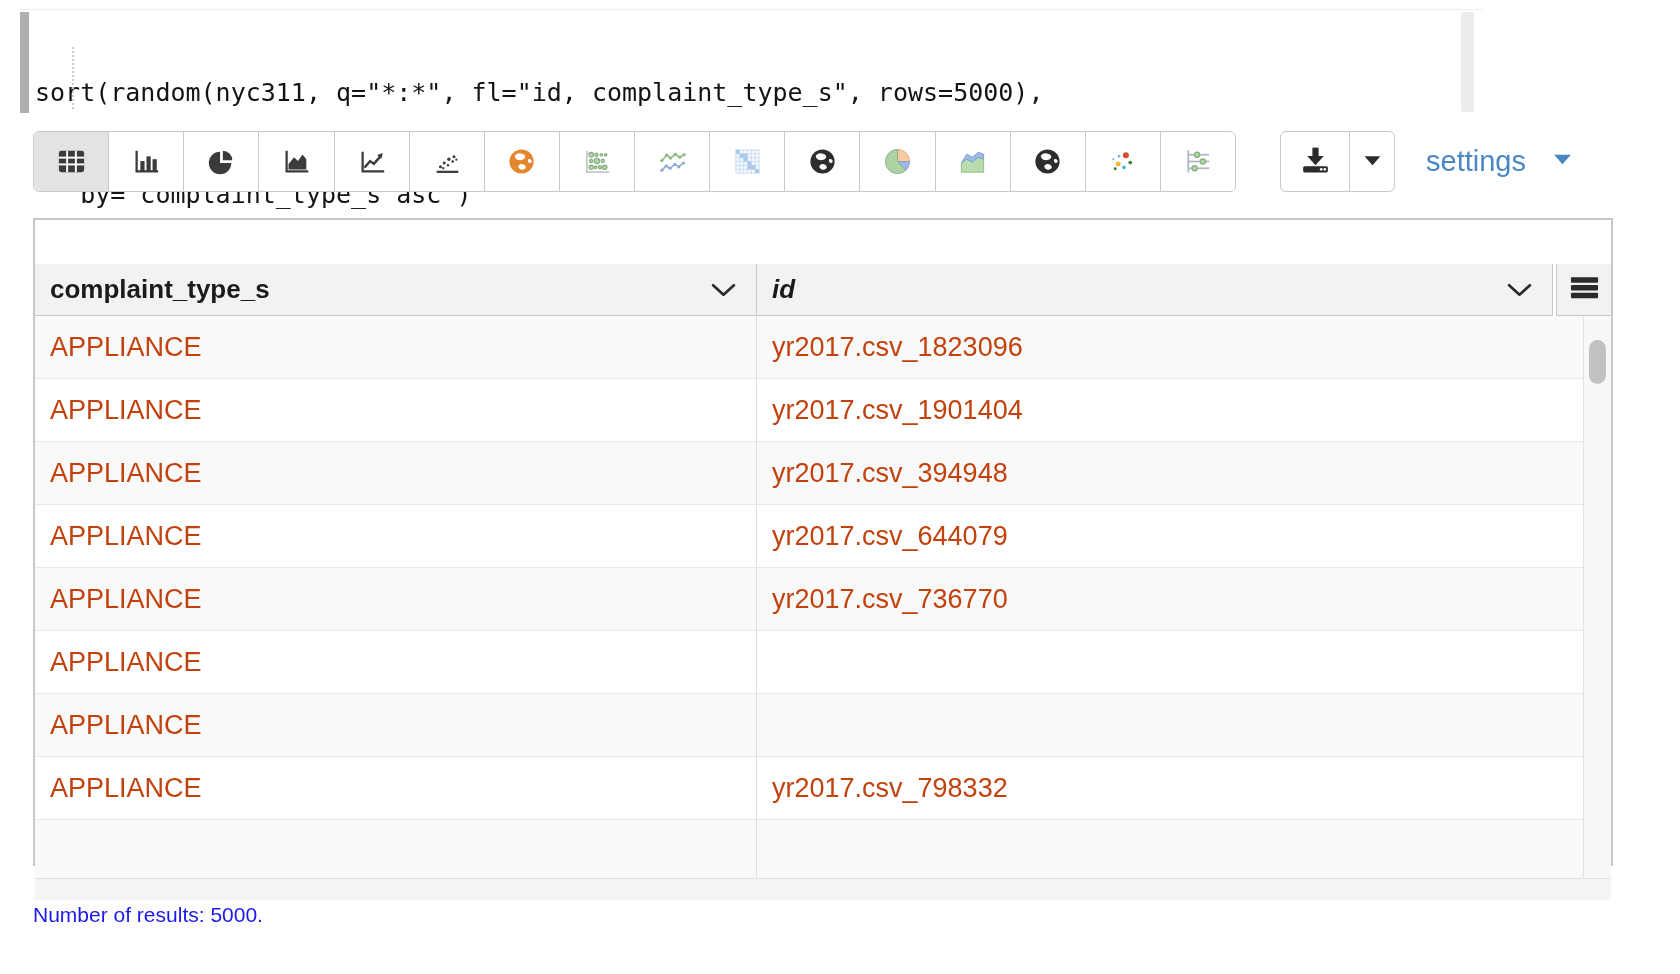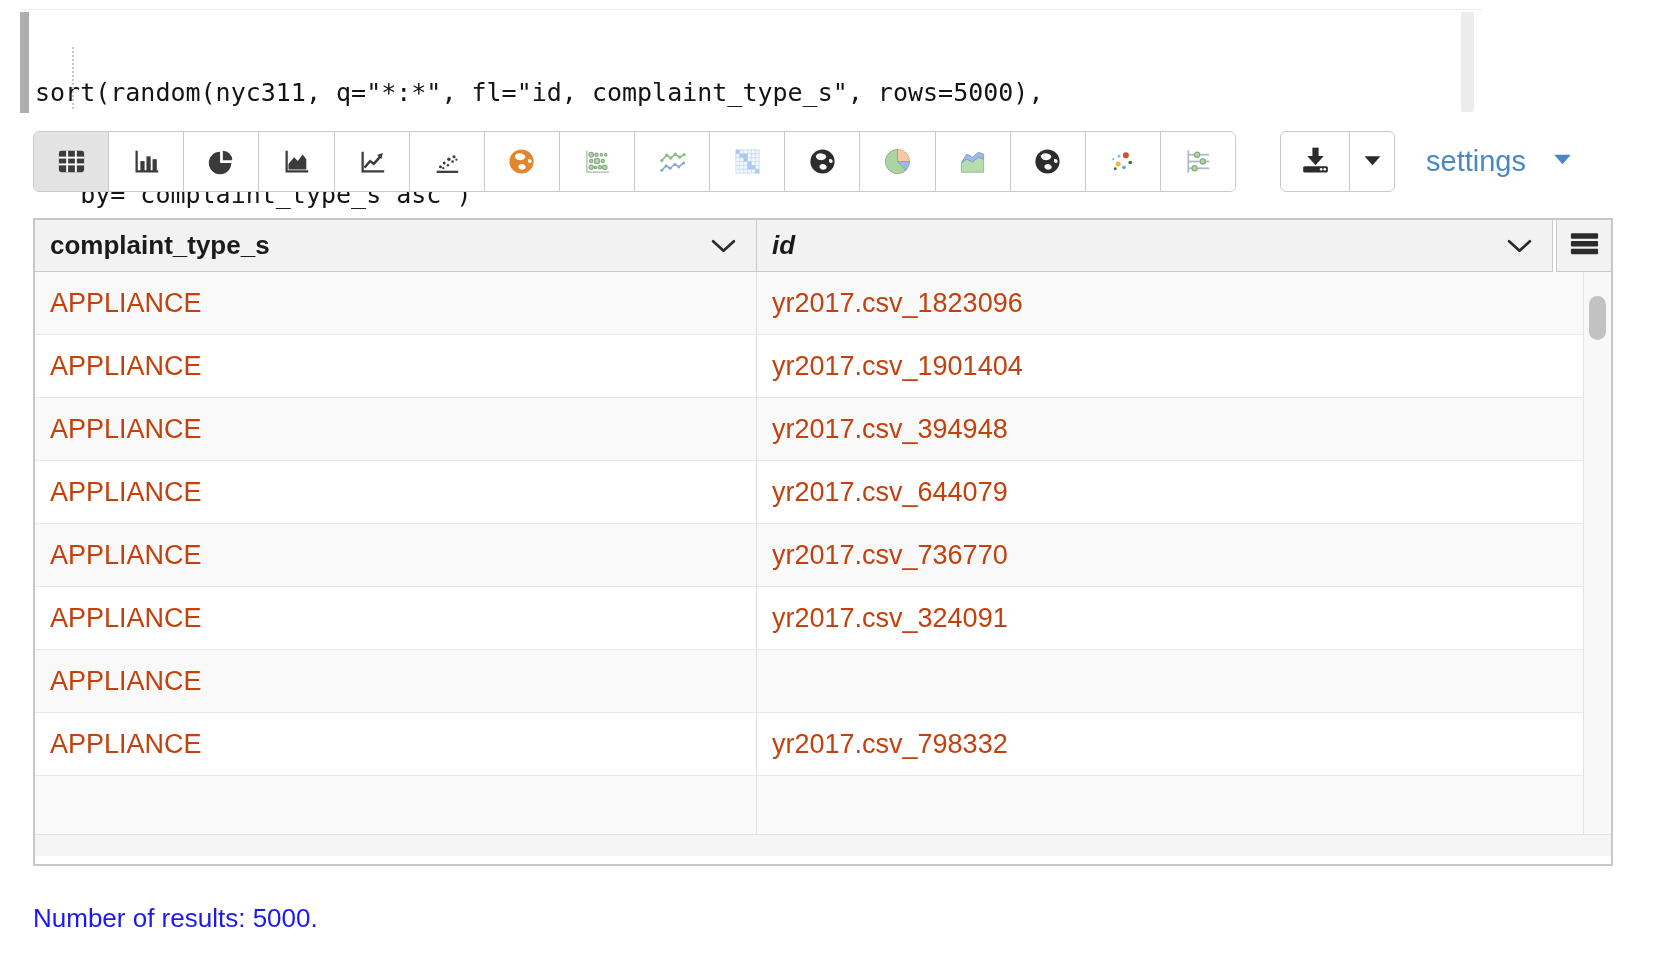--- a/index.html
+++ b/index.html
@@ -28,21 +28,21 @@
     border:1px solid #c9c9c9;border-radius:6px;box-sizing:border-box;background:#fff;}
   .dl-main{width:68px;display:flex;align-items:center;justify-content:center;border-right:1px solid #c9c9c9;cursor:pointer;}
   .dl-caret{width:44px;display:flex;align-items:center;justify-content:center;cursor:pointer;}
 
   #settings{position:absolute;left:1426px;top:131px;height:61px;display:flex;align-items:center;gap:24px;
     color:#4a87c5;font-size:29px;cursor:pointer;}
 
   
   #table{position:absolute;left:33px;top:218px;width:1580px;height:648px;
     border:2px solid #c8c8c8;box-sizing:border-box;background:#fff;}
-  #thead{display:flex;height:52px;}
+  #thead{display:flex;height:52px;margin-top:44px;}
   .th{background:#f2f2f2;border-bottom:1px solid #c9c9c9;box-sizing:border-box;display:flex;
     align-items:center;justify-content:space-between;padding:0 20px 0 15px;
     font-weight:bold;font-size:26px;color:#1b1b1b;}
   .th1{width:722px;border-right:1px solid #c9c9c9;}
   .th2{width:796px;border-right:1px solid #c9c9c9;font-style:italic;}
   .th-gap{width:3px;background:#fff;}
   .th-menu{flex:1;background:#f2f2f2;border-bottom:1px solid #c9c9c9;border-left:1px solid #c9c9c9;
     display:flex;align-items:center;justify-content:center;cursor:pointer;}
   #tbody{position:relative;height:562px;background:#fff;}
   #rows{margin-right:28px;}
@@ -50,21 +50,21 @@
   .tr:nth-child(odd){background:#f9f9f9;}
   .tr.partial{height:58px;border-bottom:none;}
   .td{display:flex;align-items:center;padding-left:15px;font-size:27px;color:#c2410c;box-sizing:border-box;}
   .td0{width:722px;border-right:1px solid #dedede;}
   .td1{flex:1;}
   #table-vscroll{position:absolute;top:0;right:0;width:28px;height:562px;background:#f8f8f8;border-left:1px solid #e3e3e3;box-sizing:border-box;}
   #table-vthumb{position:absolute;top:24px;left:5px;width:17px;height:44px;background:#c2c2c2;border-radius:9px;}
   #hscroll{height:22px;background:#f5f5f5;border-top:1px solid #e2e2e2;box-sizing:border-box;}
 
   
-  #results{position:absolute;left:33px;top:903px;font-size:26px;color:#1c19ee;}
+  #results{position:absolute;left:33px;top:903px;font-size:21px;color:#1c19ee;}
 </style>
 </head>
 <body>
 
 <div id="editor">
   <div class="topline"></div>
   <div class="gutterbar"></div>
   <div class="code">
     <div>sort(random(nyc311, q="*:*", fl="id, complaint_type_s", rows=5000),</div>
     <div>   by="complaint_type_s asc")</div>
@@ -353,21 +353,20 @@
         <div class="tr">
           <div class="td td0">APPLIANCE</div>
           <div class="td td1">yr2017.csv_644079</div>
         </div>
         <div class="tr">
           <div class="td td0">APPLIANCE</div>
           <div class="td td1">yr2017.csv_736770</div>
         </div>
         <div class="tr">
           <div class="td td0">APPLIANCE</div>
-          <div class="td td1">yr2017.csv_324091</div>
         </div>
         <div class="tr">
           <div class="td td0">APPLIANCE</div>
         </div>
         <div class="tr">
           <div class="td td0">APPLIANCE</div>
           <div class="td td1">yr2017.csv_798332</div>
         </div>
         <div class="tr partial">
           <div class="td td0"></div>

